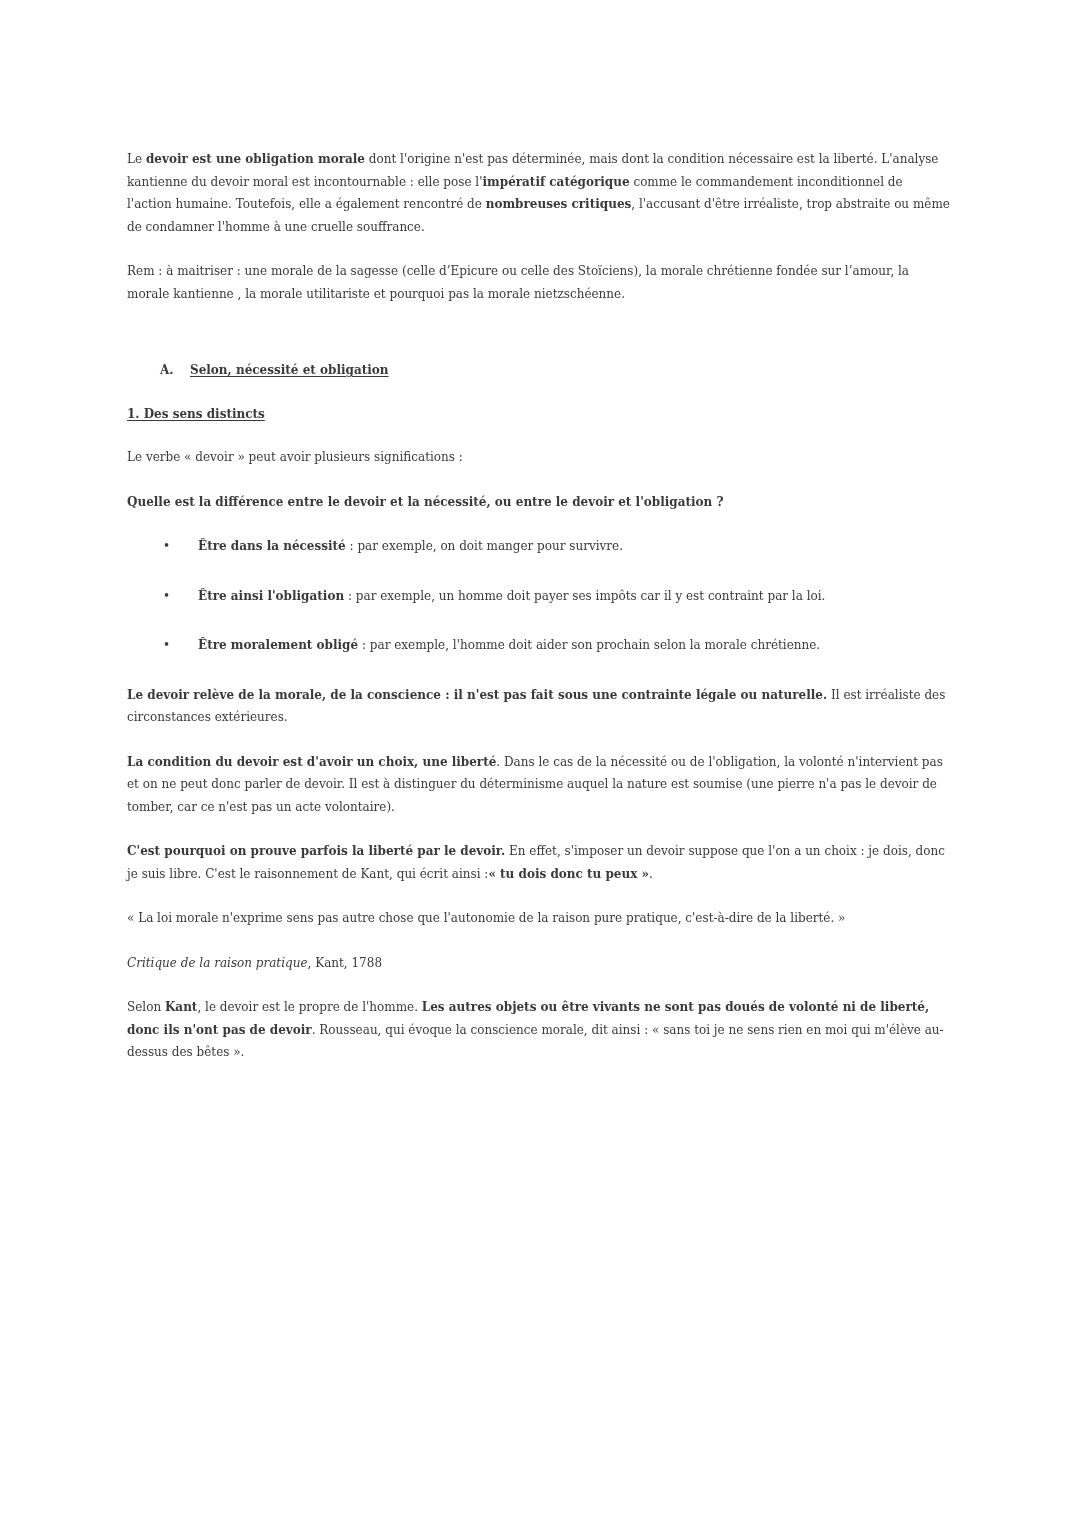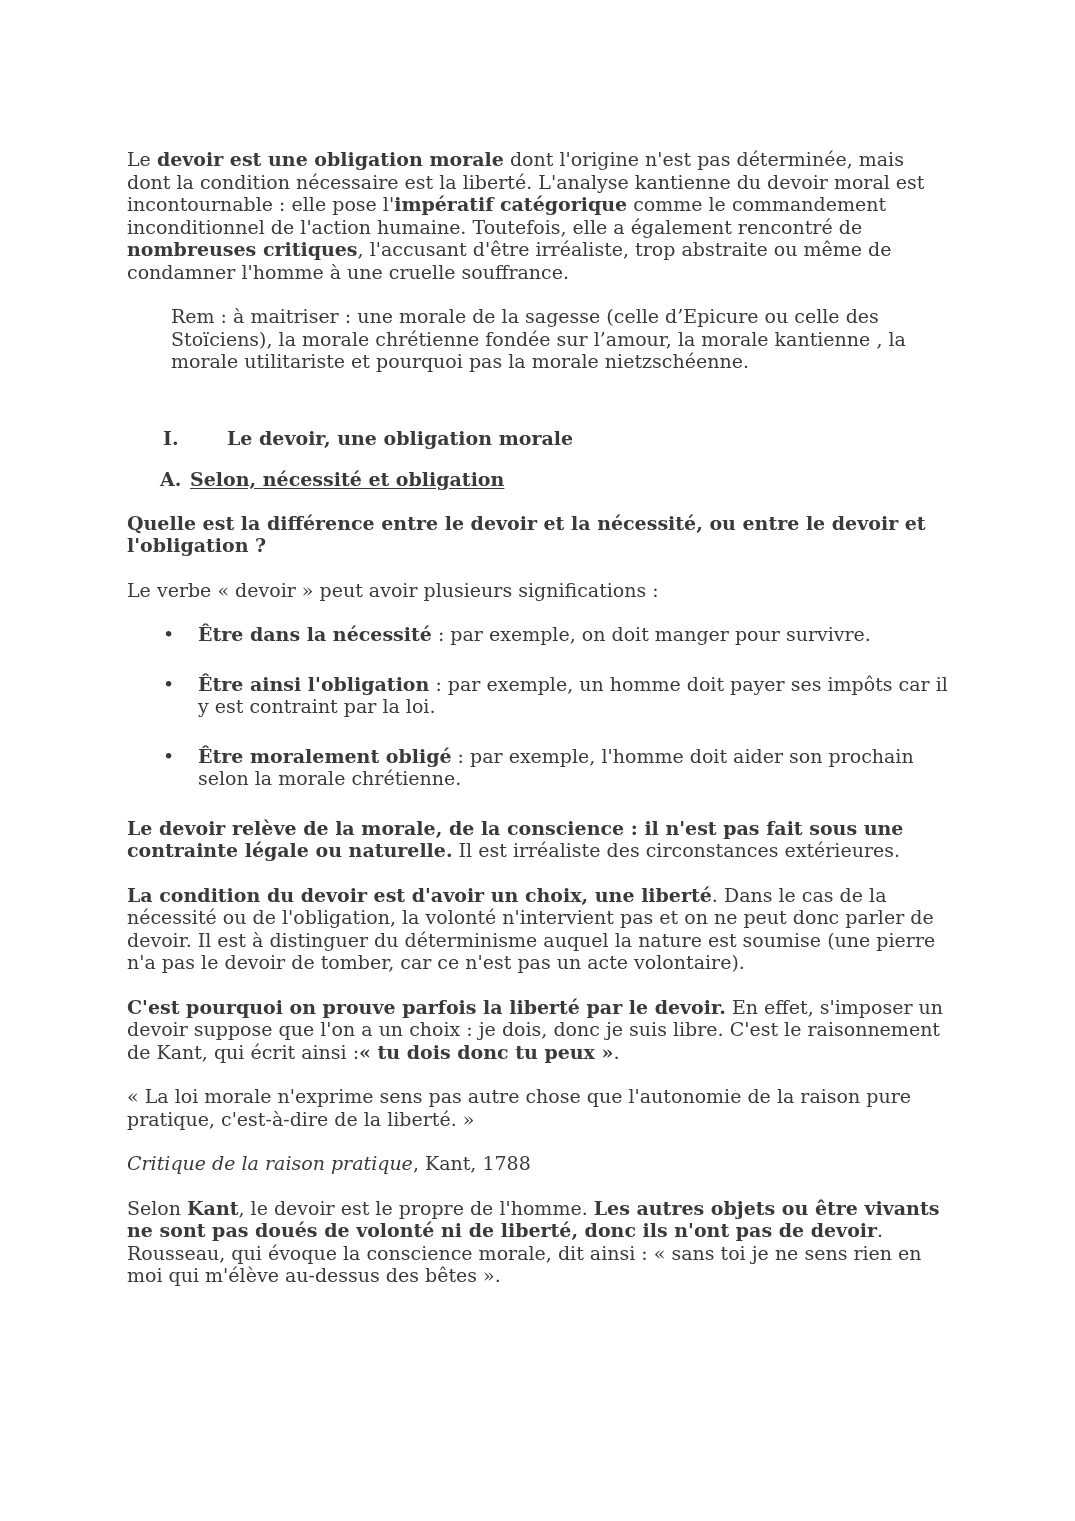--- a/index.html
+++ b/index.html
@@ -14,28 +14,28 @@
     background: #ffffff;
     overflow: hidden;
     font-family: "DejaVu Serif", "Liberation Serif", serif;
     color: #3a3a3a;
   }
   .doc {
     position: absolute;
     left: 127px;
     top: 148px;
     width: 823px;
-    font-size: 19px;
+    font-size: 12px;
     line-height: 22.5px;
   }
   .para {
     margin: 0 0 22px 0;
     white-space: pre-wrap;
   }
-  .gap-after { margin-bottom: 54px; margin-left: 44px; }
+  .gap-after { margin-bottom: 54px; }
   .b { font-weight: bold; }
   .i { font-style: italic; }
   .u { text-decoration: underline; text-underline-offset: 2px; }
   .h-roman {
     margin: 0 0 19px 0;
     padding-left: 36px;
     font-weight: bold;
   }
   .h-roman .h-num { display: inline-block; width: 64px; }
   .h-alpha {
@@ -50,24 +50,24 @@
   .dot { flex: 0 0 35px; }
   .btext { flex: 1 1 auto; white-space: pre-wrap; }
 </style>
 </head>
 <body>
 
 <div class="page">
   <main class="doc" id="doc">
       <p class="para"><span>Le </span><span class="b">devoir est une obligation morale</span><span> dont l'origine n'est pas déterminée, mais dont la condition nécessaire est la liberté. L'analyse kantienne du devoir moral est incontournable : elle pose l'</span><span class="b">impératif catégorique</span><span> comme le commandement inconditionnel de l'action humaine. Toutefois, elle a également rencontré de </span><span class="b">nombreuses critiques</span><span>, l'accusant d'être irréaliste, trop abstraite ou même de condamner l'homme à une cruelle souffrance.</span></p>
       <p class="para gap-after"><span>Rem : à maitriser : une morale de la sagesse (celle d’Epicure ou celle des Stoïciens), la morale chrétienne fondée sur l’amour, la morale kantienne , la morale utilitariste et pourquoi pas la morale nietzschéenne.</span></p>
-      <div class="h-roman"><span class="h-num">I.</span><span>Le devoir, une obligation morale</span></div>
       <div class="h-alpha"><span class="h-num-a">A.</span><span class="u">Selon, nécessité et obligation</span></div>
+      <p class="h-sub"><span class="b u">1. Des sens distincts</span></p>
+      <p class="para"><span>Le verbe « devoir » peut avoir plusieurs significations :</span></p>
       <p class="para"><span class="b">Quelle est la différence entre le devoir et la nécessité, ou entre le devoir et l'obligation ?</span></p>
-      <p class="para"><span>Le verbe « devoir » peut avoir plusieurs significations :</span></p>
       <div class="blist">
         <div class="bitem">
           <span class="dot">•</span>
           <div class="btext"><span class="b">Être dans la nécessité</span><span> : par exemple, on doit manger pour survivre.</span></div>
         </div>
         <div class="bitem">
           <span class="dot">•</span>
           <div class="btext"><span class="b">Être ainsi l'obligation</span><span> : par exemple, un homme doit payer ses impôts car il y est contraint par la loi.</span></div>
         </div>
         <div class="bitem">

